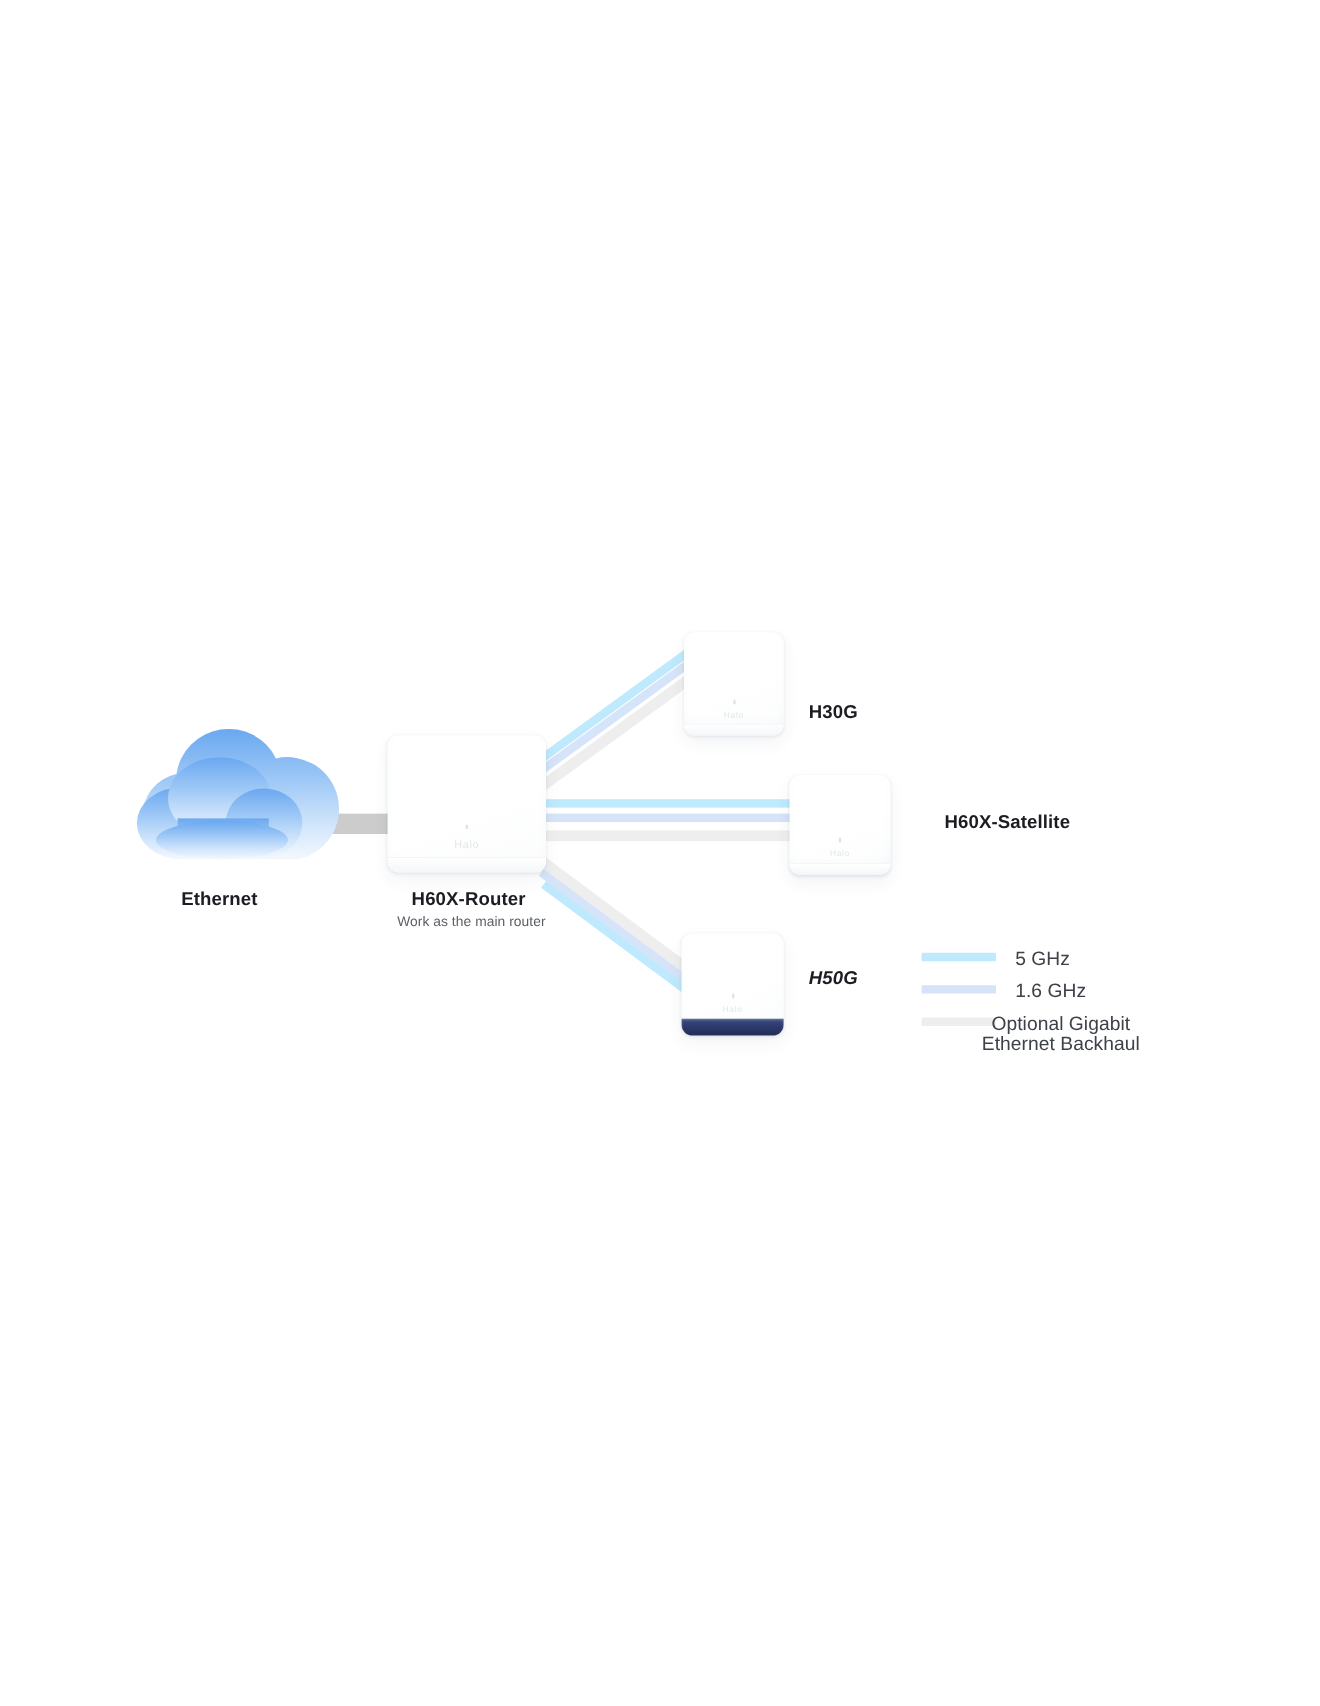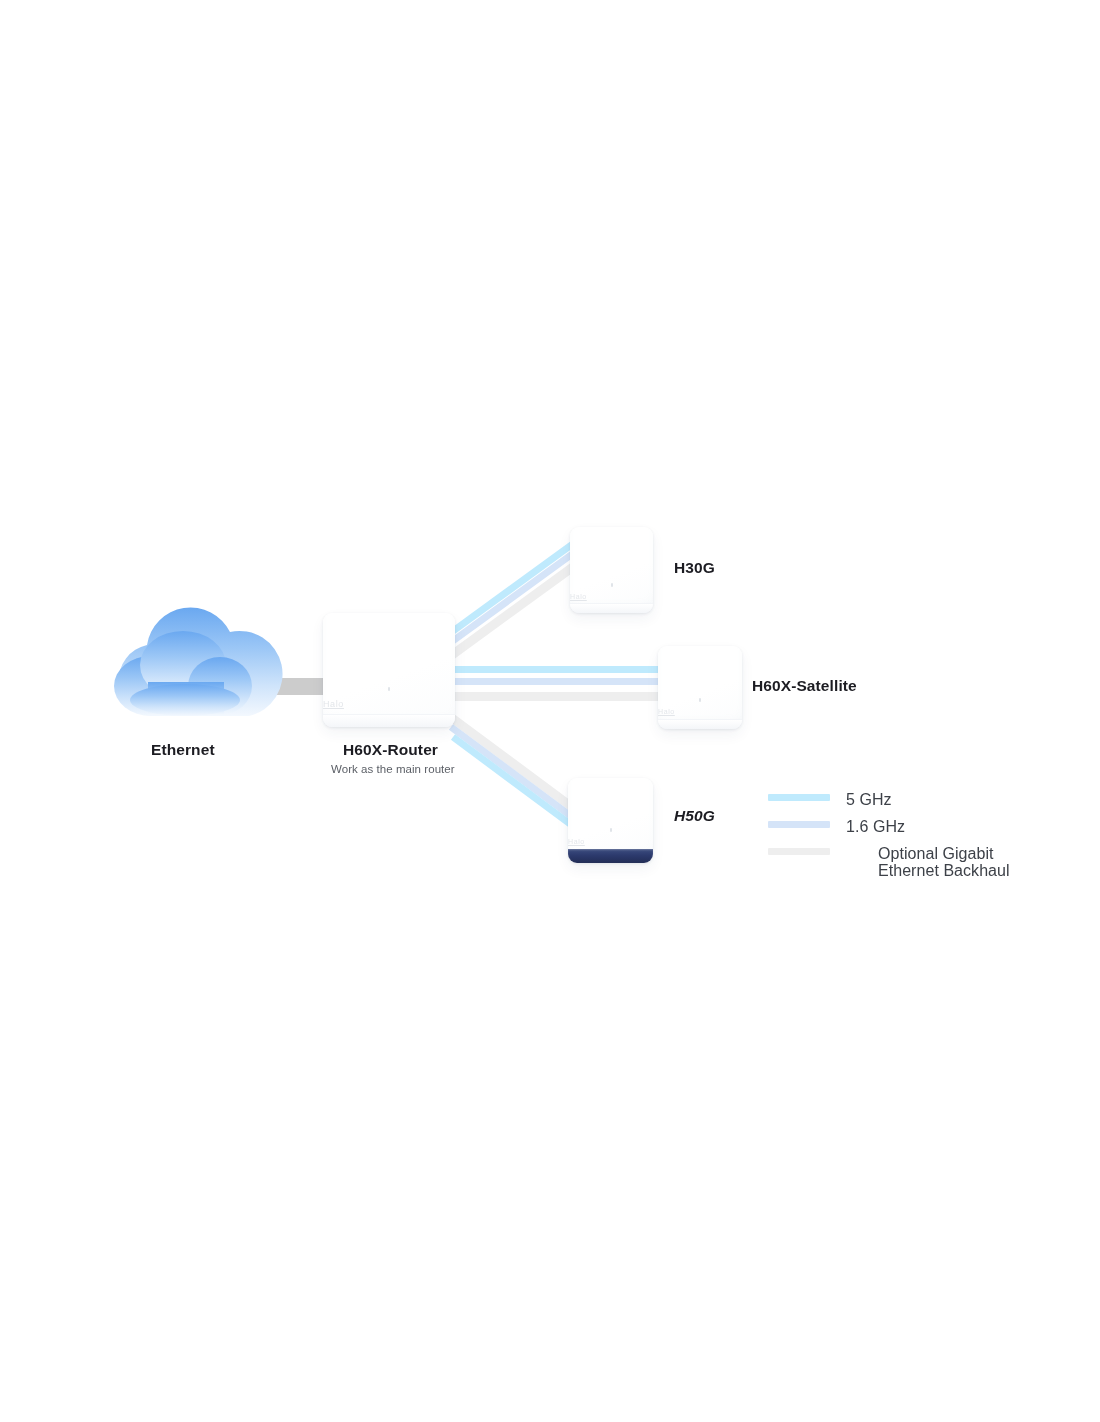--- a/index.html
+++ b/index.html
@@ -19,23 +19,22 @@
   .node-sub{
     position:absolute;color:#5b5f66;font-size:11.5px;
     white-space:nowrap;letter-spacing:.05px;
   }
   .legend-text{
     position:absolute;color:#3d4148;font-size:16px;
     letter-spacing:.05px;line-height:17px;
   }
   .halo-mark{
     position:absolute;color:#e3e6ea;font-size:9px;
-    letter-spacing:.6px;text-align:left;width:100%;
+    letter-spacing:.6px;text-align:center;width:100%;
     user-select:none;
-    text-decoration:underline;
   }
   .dev{position:absolute;}
   .dev-body{
     position:absolute;left:0;top:0;width:100%;height:100%;
     background:linear-gradient(160deg,#ffffff 0%,#ffffff 55%,#fbfcfd 100%);
     border-radius:9px;
     box-shadow:0 1px 3px rgba(40,60,90,.10),
                0 6px 14px rgba(40,60,90,.055),
                inset 0 -10px 14px -10px rgba(170,185,205,.30);
   }
@@ -144,32 +143,32 @@
     <div class="dev-led" style="top:50px;"></div>
     <div class="halo-mark" style="top:60px;font-size:7px;">Halo</div>
     <div class="dev-base dev-base-navy" style="height:14px;"></div>
   </div>
 
   <div class="node-label" style="left:151px;top:741px;">Ethernet</div>
 
   <div class="node-label" style="left:343px;top:741px;">H60X-Router</div>
   <div class="node-sub" style="left:331px;top:763px;text-align:right;">Work as the main router</div>
 
-  <div class="node-label" style="left:674px;top:559px;">H30G</div>
+  <div class="node-label" style="left:674px;top:585px;">H30G</div>
 
-  <div class="node-label" style="left:752px;top:677px;">H60X-Satellite</div>
+  <div class="node-label" style="left:787px;top:677px;">H60X-Satellite</div>
 
   <div class="node-label" style="left:674px;top:807px;font-style:italic;">H50G</div>
 
   <div>
 
     <div class="legend-swatch" style="left:768px;top:794px;width:62px;height:7px;background:#bfeafd;"></div>
     <div class="legend-text" style="left:846px;top:791px;">5 GHz</div>
 
     <div class="legend-swatch" style="left:768px;top:821px;width:62px;height:7px;background:#d5e4f8;"></div>
     <div class="legend-text" style="left:846px;top:818px;">1.6 GHz</div>
 
     <div class="legend-swatch" style="left:768px;top:848px;width:62px;height:7px;background:#eeeeee;"></div>
-    <div class="legend-text" style="left:878px;top:845px;width:140px;">Optional Gigabit Ethernet Backhaul</div>
+    <div class="legend-text" style="left:814px;top:845px;width:140px;text-align:center;">Optional Gigabit Ethernet Backhaul</div>
 
   </div>
 
 </div>
 
 </body></html>

